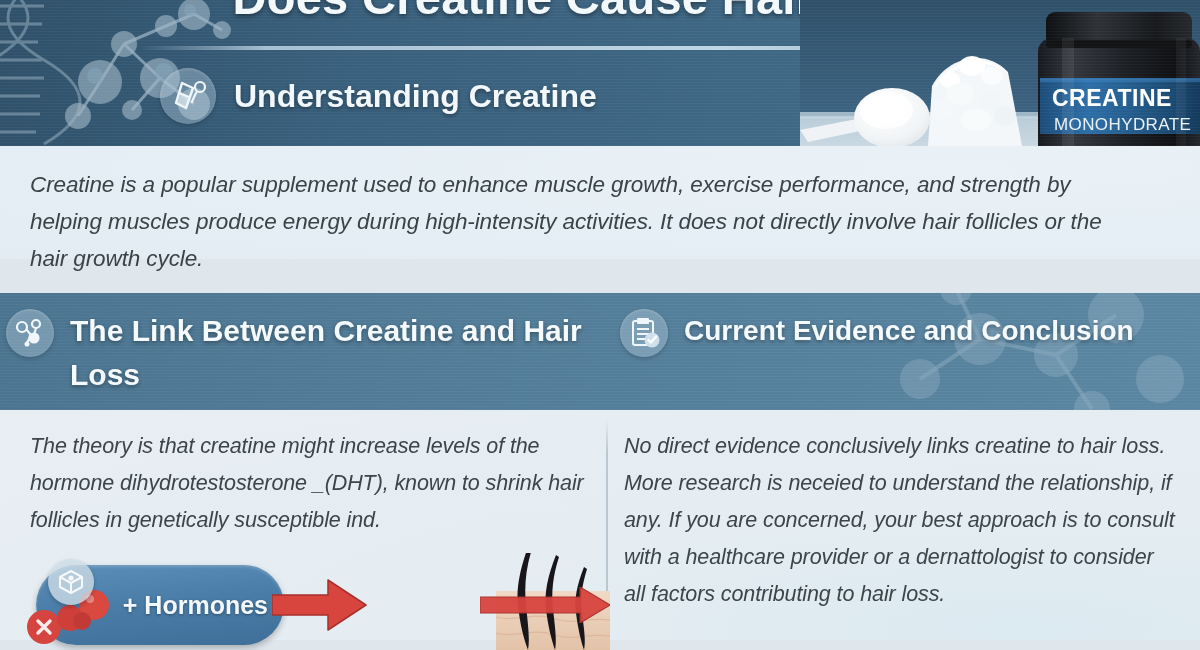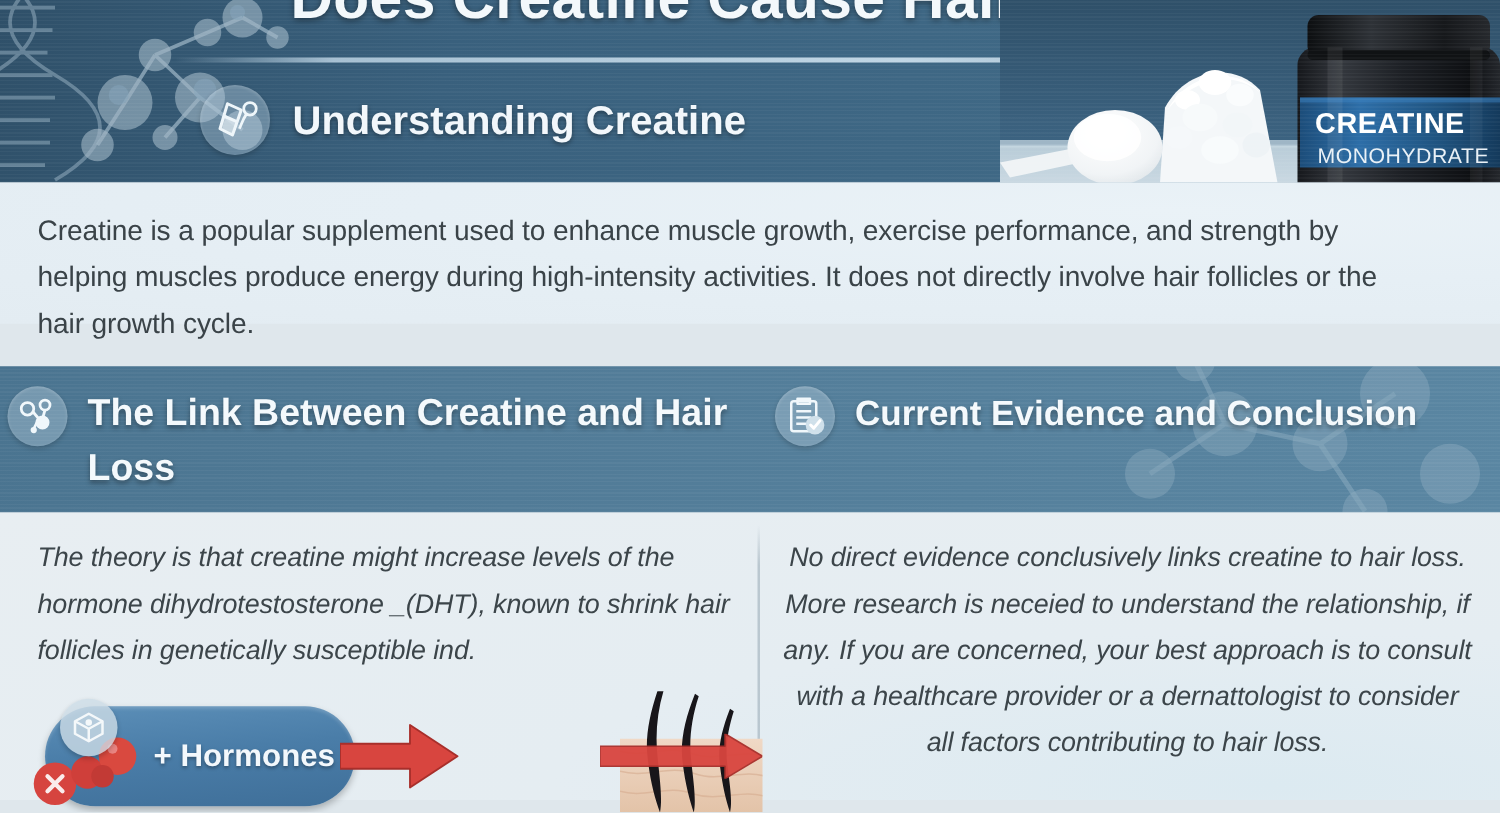--- a/index.html
+++ b/index.html
@@ -103,20 +103,21 @@
   }
 
   
   .sec1-body {
     position: absolute;
     left: 0; top: 146px;
     width: 1200px;
     height: 113px;
     background:
       radial-gradient(ellipse at 78% 20%, #eaf2f7 0%, #e6eff5 45%, #e3ecf2 100%);
+    font-style: italic;
   }
   .sec1-body .paragraph {
     position: absolute;
     left: 30px; top: 20px;
     width: 1080px;
     font-size: 22.5px;
     line-height: 37px;
     color: #3a4348;
     letter-spacing: -0.1px;
   }
@@ -183,21 +184,20 @@
 
   .col-left {
     position: absolute;
     left: 30px; top: 18px;
     width: 560px;
   }
   .col-right {
     position: absolute;
     left: 624px; top: 18px;
     width: 556px;
-    text-align: center;
   }
   .col-left .paragraph, .col-right .paragraph {
     font-size: 21.5px;
     line-height: 37px;
     color: #3c454a;
     letter-spacing: -0.1px;
   }
 
   
   .flow-diagram {

